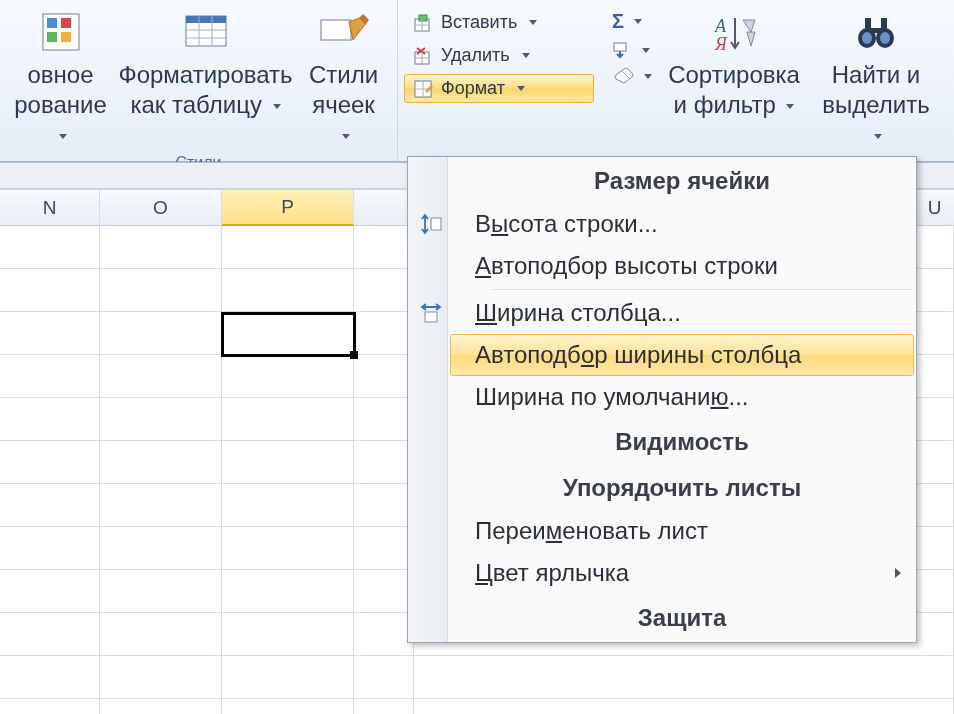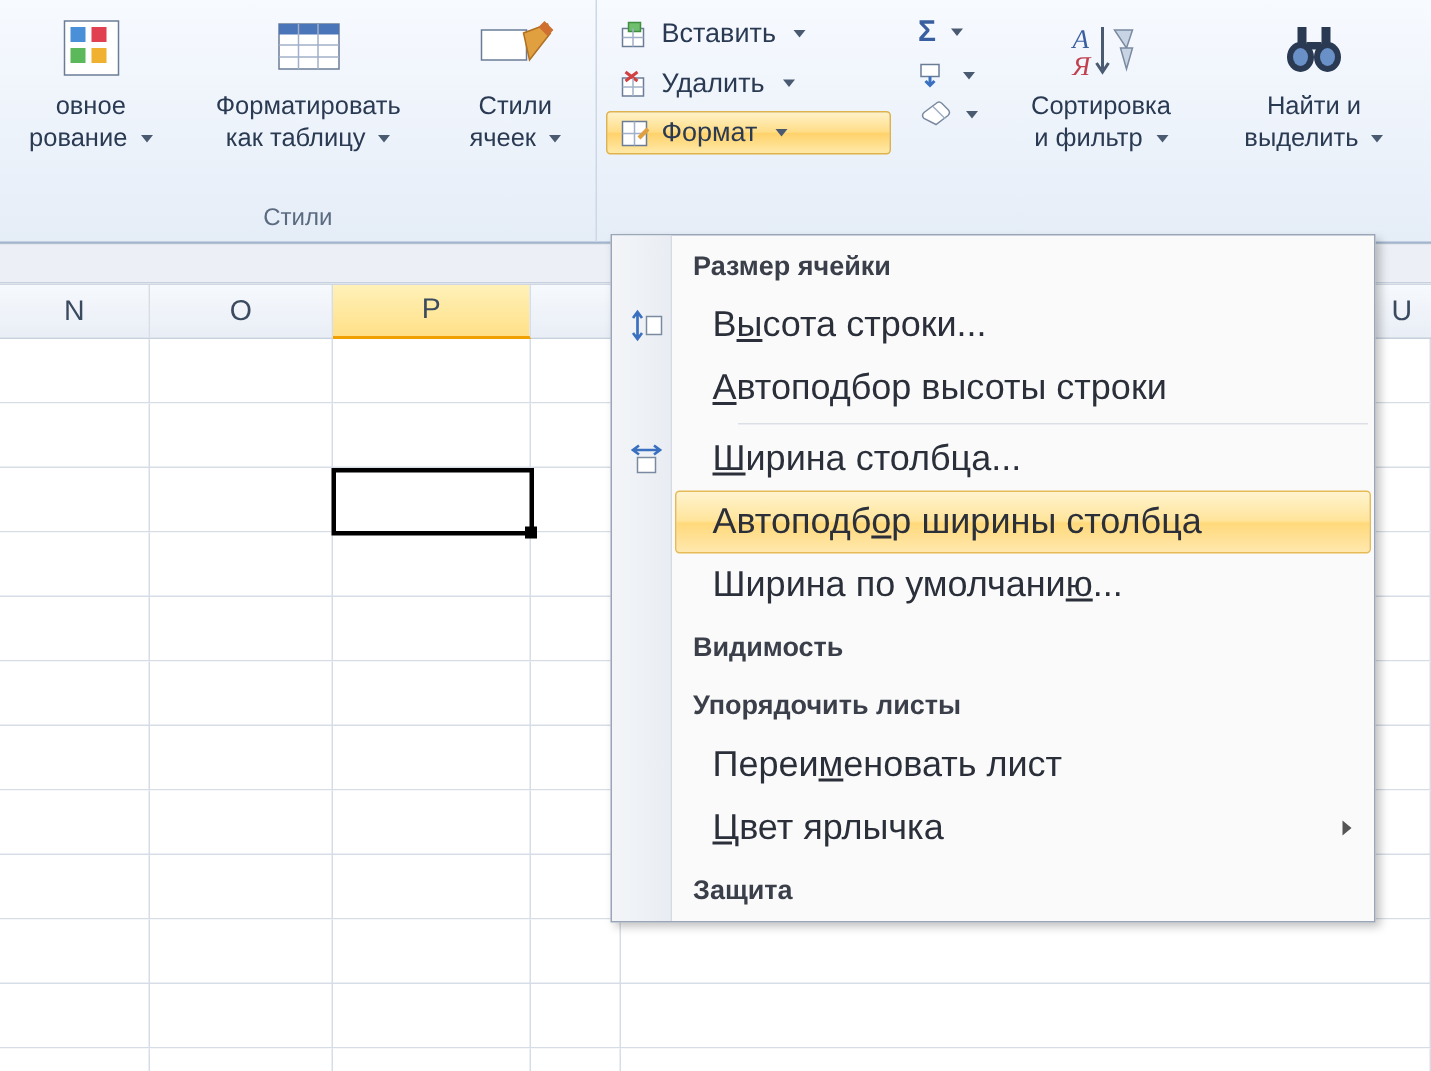--- a/index.html
+++ b/index.html
@@ -48,21 +48,21 @@
     flex-direction: column;
     align-items: center;
     justify-content: flex-start;
     padding: 4px 10px 0;
     cursor: default;
     text-align: center;
     line-height: 1.25;
   }
   .big-btn .caption {
     margin-top: 6px;
-    font-size: 17px;
+    font-size: 24px;
     color: #2a3a52;
   }
   .dropdown-caret {
     display: inline-block;
     width: 0; height: 0;
     border-left: 4px solid transparent;
     border-right: 4px solid transparent;
     border-top: 5px solid #4a5a70;
     margin-left: 4px;
     vertical-align: middle;
@@ -193,23 +193,24 @@
     width: 40px;
     background: linear-gradient(90deg, #f3f5f8, #e9edf3);
     border-right: 1px solid #d5dbe4;
   }
   .menu .content {
     position: relative;
     margin-left: 40px;
   }
   .menu-header {
     font-weight: bold;
-    font-size: 18px;
+    font-size: 24px;
     color: #3a3f4a;
     padding: 10px 14px 8px;
+    text-align: center;
   }
   .menu-item {
     display: flex;
     align-items: center;
     min-height: 40px;
     padding: 6px 14px 6px 24px;
     font-size: 24px;
     color: #2a2f3a;
     position: relative;
     cursor: default;

